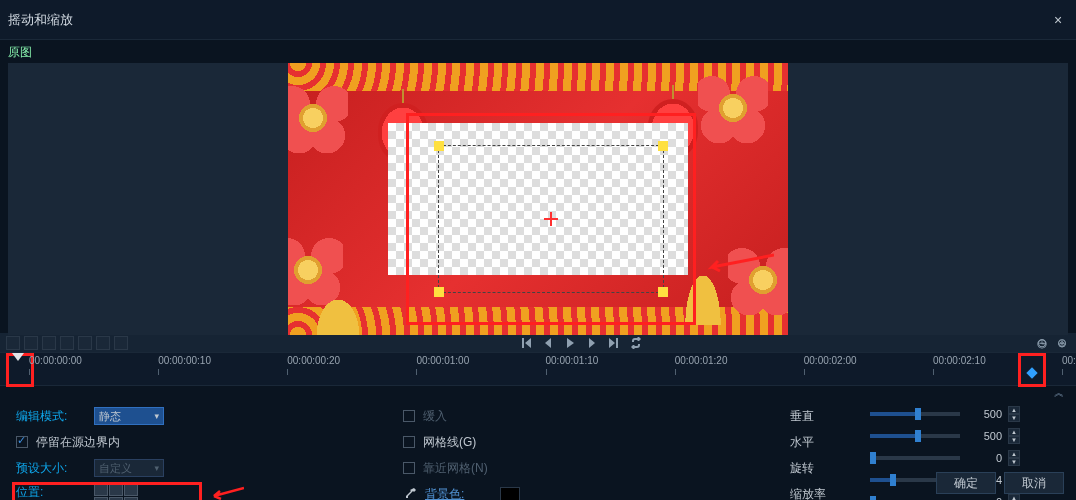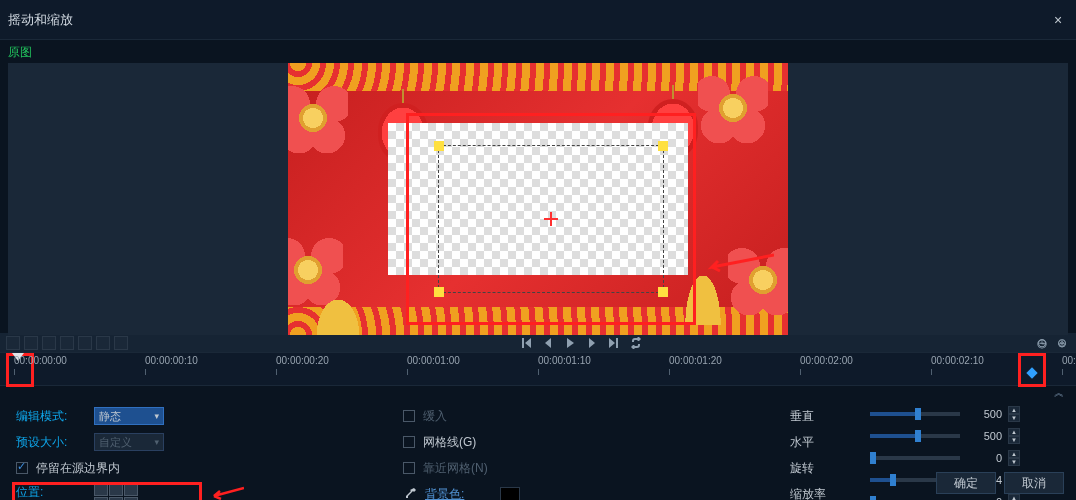--- a/index.html
+++ b/index.html
@@ -2,21 +2,21 @@
 <html><head>
 <meta charset="utf-8">
 <style>
 * { margin:0; padding:0; box-sizing:border-box; font-family:"Microsoft YaHei",sans-serif; }
 body { background:#0a1420; color:#c0c8d0; font-size:12px; width:1076px; height:500px; overflow:hidden; position:relative; }
 .titlebar { height:40px; background:#0e1a2a; display:flex; align-items:center; padding:0 8px; border-bottom:1px solid #1a2838; }
 .titlebar .title { flex:1; font-size:13px; color:#d0d8e0; }
 .close-x { width:20px; text-align:center; cursor:pointer; color:#c0c8d0; font-size:14px; }
 .panels { display:flex; height:292px; }
 .panel { flex:1; display:flex; flex-direction:column; padding:4px 8px 0 8px; }
-.panel-label { font-size:12px; color:#22c55e; margin-bottom:2px; }
+.panel-label { font-size:12px; color:#86efac; margin-bottom:2px; }
 .viewer { flex:1; background:#1a2838; position:relative; display:flex; align-items:center; justify-content:center; }
 .original-img { width:500px; height:272px; background:linear-gradient(135deg,#c41e1e 0%,#e63030 50%,#c41e1e 100%); position:relative; overflow:hidden; }
 .wave-top,.wave-bot { position:absolute; left:0; right:0; height:28px; background:repeating-radial-gradient(circle at 10px 28px,#f0a020 0 8px,#e63030 8px 14px); }
 .wave-top { top:0; transform:scaleY(-1); } .wave-bot { bottom:0; }
 .flower { position:absolute; width:70px; height:70px; background:radial-gradient(circle at 50% 50%,#f8d060 0 10px,#e0a030 10px 14px,transparent 14px),radial-gradient(circle at 20% 30%,#f05050 0 18px,transparent 18px),radial-gradient(circle at 80% 30%,#f05050 0 18px,transparent 18px),radial-gradient(circle at 30% 75%,#f05050 0 18px,transparent 18px),radial-gradient(circle at 70% 75%,#f05050 0 18px,transparent 18px); }
 .fl1{top:20px;left:-10px} .fl2{top:10px;right:20px} .fl3{bottom:30px;left:-15px} .fl4{bottom:20px;right:-10px}
 .lantern { position:absolute; width:50px; height:60px; background:radial-gradient(ellipse at 50% 50%,#ff4040 0 60%,#d02020 60% 100%); border-radius:50%/45%; }
 .lantern::before{content:"";position:absolute;top:-14px;left:50%;width:2px;height:14px;background:#c09030;transform:translateX(-50%);}
 .lantern::after{content:"";position:absolute;bottom:-18px;left:40%;width:20%;height:18px;background:#f0c040;}
 .lan1{top:40px;left:90px} .lan2{top:36px;right:90px}
@@ -34,21 +34,21 @@
 .red-arrow svg { width:100%; height:100%; }
 .preview-checker { width:490px; height:268px; background-image:linear-gradient(45deg,#ccc 25%,transparent 25%),linear-gradient(-45deg,#ccc 25%,transparent 25%),linear-gradient(45deg,transparent 75%,#ccc 75%),linear-gradient(-45deg,transparent 75%,#ccc 75%); background-size:16px 16px; background-position:0 0,0 8px,8px -8px,-8px 0; background-color:#fff; border:1px solid #2a3848; }
 .playbar { height:20px; background:#162434; display:flex; align-items:center; justify-content:center; gap:6px; border-top:1px solid #0a1420; }
 .pbtn { width:16px; height:14px; color:#8fa0b0; cursor:pointer; display:flex; align-items:center; justify-content:center; }
 .pbtn svg { width:12px; height:12px; fill:#8fa0b0; }
 .timeline-row { height:34px; position:relative; background:#0e1a2a; border-top:1px solid #1a2838; border-bottom:1px solid #1a2838; }
 .tl-tools { position:absolute; left:6px; top:-18px; display:flex; gap:4px; }
 .tl-tools .tbtn { width:14px; height:14px; background:#1a2838; border:1px solid #2a3848; }
 .tl-right-tools { position:absolute; right:6px; top:-18px; display:flex; gap:4px; align-items:center; }
 .tl-right-tools .tbtn { width:16px; height:16px; display:flex; align-items:center; justify-content:center; color:#8fa0b0; }
-.ruler { position:absolute; left:14px; right:14px; top:2px; height:30px; }
+.ruler { position:absolute; left:29px; right:14px; top:2px; height:30px; }
 .tick { position:absolute; top:0; font-size:10px; color:#98a4b0; }
 .tick::before { content:""; position:absolute; top:14px; left:0; width:1px; height:6px; background:#506070; }
 .redmark-left { position:absolute; left:6px; top:0px; width:28px; height:34px; border:3px solid #ff2020; }
 .redmark-right { position:absolute; right:30px; top:0px; width:28px; height:34px; border:3px solid #ff2020; }
 .marker-tri { position:absolute; left:12px; top:0; width:0; height:0; border-left:6px solid transparent; border-right:6px solid transparent; border-top:8px solid #e0e4e8; }
 .blue-diamond { position:absolute; right:40px; top:16px; width:8px; height:8px; background:#30a0ff; transform:rotate(45deg); }
 .chev-row { height:14px; text-align:right; padding-right:12px; color:#7088a0; font-size:10px; }
 .settings { display:flex; padding:6px 16px 0 16px; gap:10px; }
 .col { flex:1; display:flex; flex-direction:column; gap:6px; }
 .row { display:flex; align-items:center; gap:8px; min-height:20px; }
@@ -189,26 +189,26 @@
 </div>
 <div class="chev-row">︽</div>
 
 <div class="settings">
   <div class="col" style="position:relative">
     <div class="row">
       <span class="lbl">编辑模式:</span>
       <div class="sel blue">静态</div>
     </div>
     <div class="row">
+      <span class="chk on"></span>
+      <span>停留在源边界内</span>
+    </div>
+    <div class="row">
       <span class="lbl">预设大小:</span>
       <div class="sel dim">自定义</div>
-    </div>
-    <div class="row">
-      <span class="chk on"></span>
-      <span>停留在源边界内</span>
     </div>
     <div class="row" style="align-items:flex-start">
       <span class="lbl">位置:</span>
       <div class="posgrid">
         <div></div>
           <div></div>
           <div></div>
         <div></div>
           <div></div>
           <div></div>

